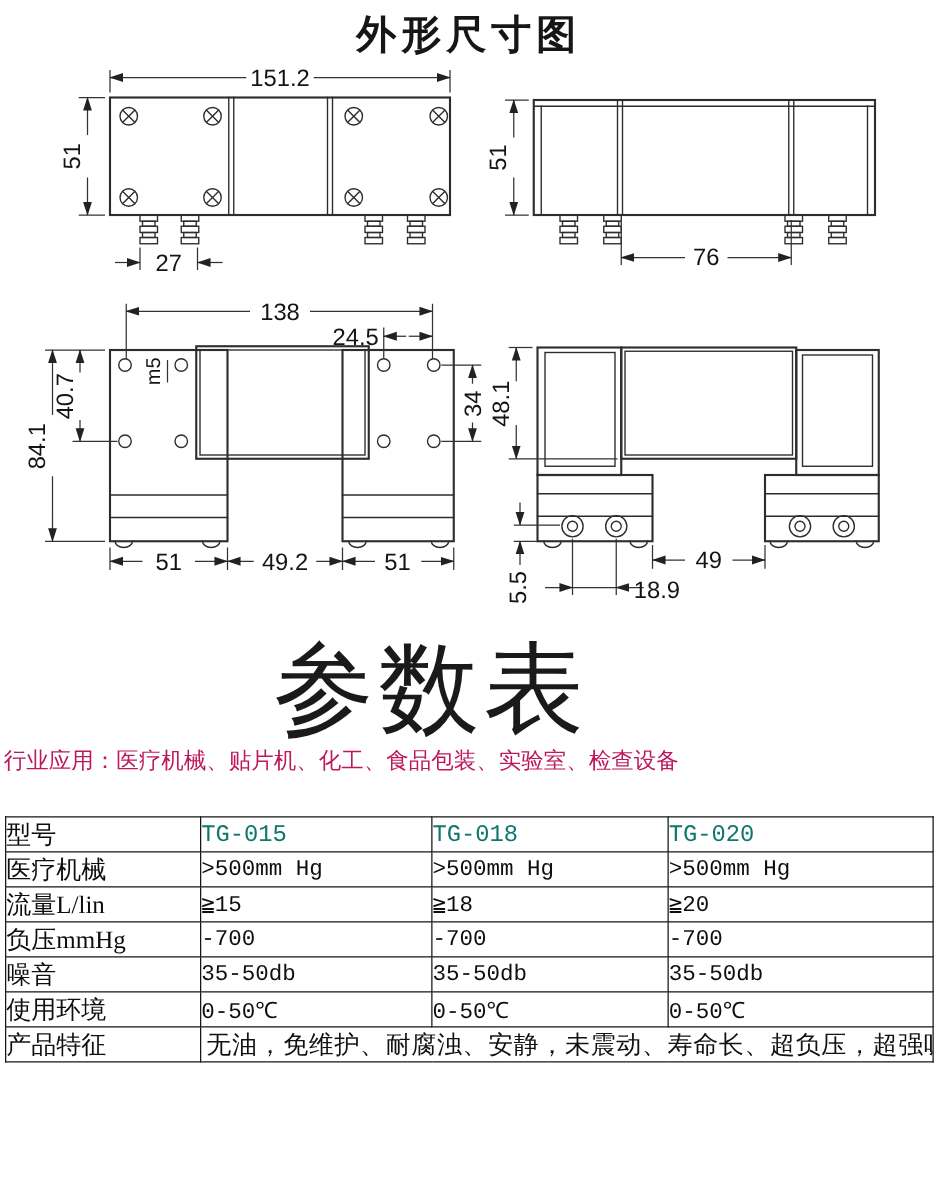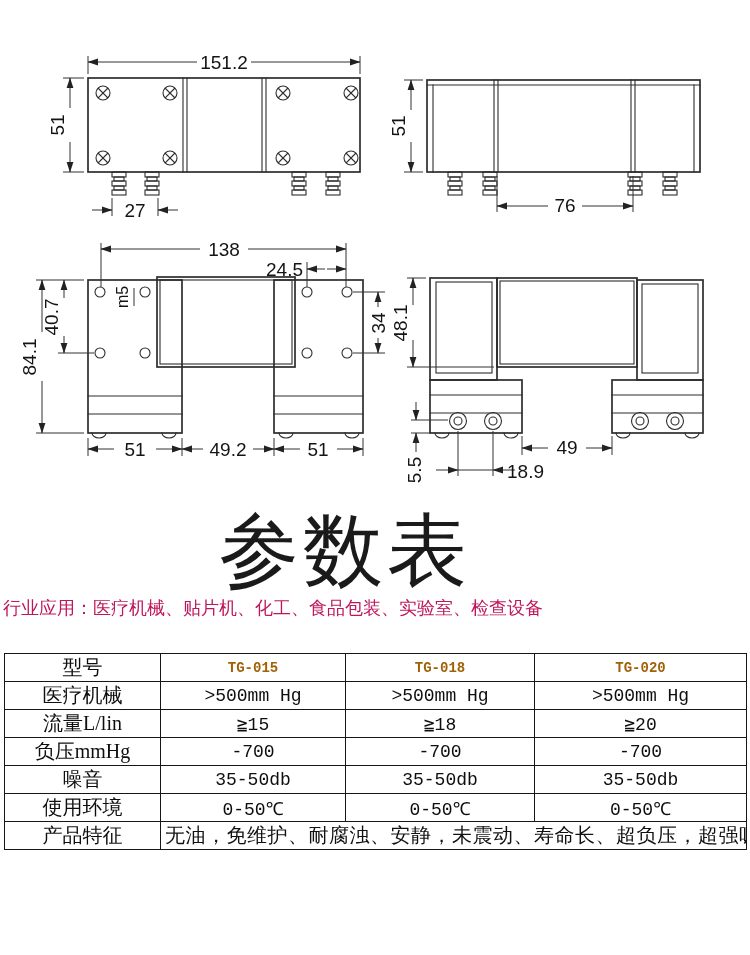--- a/index.html
+++ b/index.html
@@ -14,32 +14,33 @@
   
   #draw{position:absolute;top:48px;left:0;}
   .ol{fill:none;stroke:#2d2d2d;stroke-width:1.7;stroke-linecap:square;}
   .ol2{fill:none;stroke:#2d2d2d;stroke-width:1.1;stroke-linecap:square;}
   .dl{fill:none;stroke:#333;stroke-width:1;}
   .dt{font-family:"Liberation Sans","DejaVu Sans",sans-serif;font-size:19px;fill:#141414;}
   .dts{font-family:"Liberation Sans","DejaVu Sans",sans-serif;font-size:16px;fill:#141414;}
   .mid{text-anchor:middle;}
   
   #spec{position:absolute;top:653px;left:4px;border-collapse:collapse;table-layout:fixed;width:742px;}
-  #spec td{border:1.4px solid #161616;height:25.8px;padding:0;text-align:center;
+  #spec td{border:1.4px solid #161616;height:25.8px;padding:0;text-align:left;
         vertical-align:middle;overflow:hidden;white-space:nowrap;}
   #spec td.lbl{font-family:"Liberation Serif","DejaVu Serif",serif;font-size:20px;color:#0e0e0e;}
   #spec td.val{font-family:"Liberation Mono","DejaVu Sans Mono",monospace;font-size:18px;color:#0e0e0e;}
-  #spec td.model{font-family:"Liberation Mono","DejaVu Sans Mono",monospace;font-size:14px;color:#a16207;font-weight:bold;}
+  #spec td.model{font-family:"Liberation Mono","DejaVu Sans Mono",monospace;font-size:19px;color:#0f766e;}
   #spec td.feat{font-family:"Liberation Serif","DejaVu Serif",serif;font-size:20px;text-align:left;padding-left:4px;letter-spacing:0.5px;}
 </style>
 </head>
 <body>
 
 <div id="page">
 
+  <div class="page-title">外形尺寸图</div>
 
   <svg id="draw" width="750" height="462" viewBox="0 48 750 462" xmlns="http://www.w3.org/2000/svg">
     <defs>
       <marker id="ar" viewBox="0 0 10 8" refX="9.5" refY="4" markerWidth="11" markerHeight="9" orient="auto-start-reverse">
           <path d="M0,0.8 L10,4 L0,7.2 Z" fill="#222"></path>
         </marker>
       <g id="screw" class="ol2">
         <circle r="7"></circle>
         <line x1="-4.6" y1="-4.6" x2="4.6" y2="4.6"></line>
           <line x1="-4.6" y1="4.6" x2="4.6" y2="-4.6"></line>

